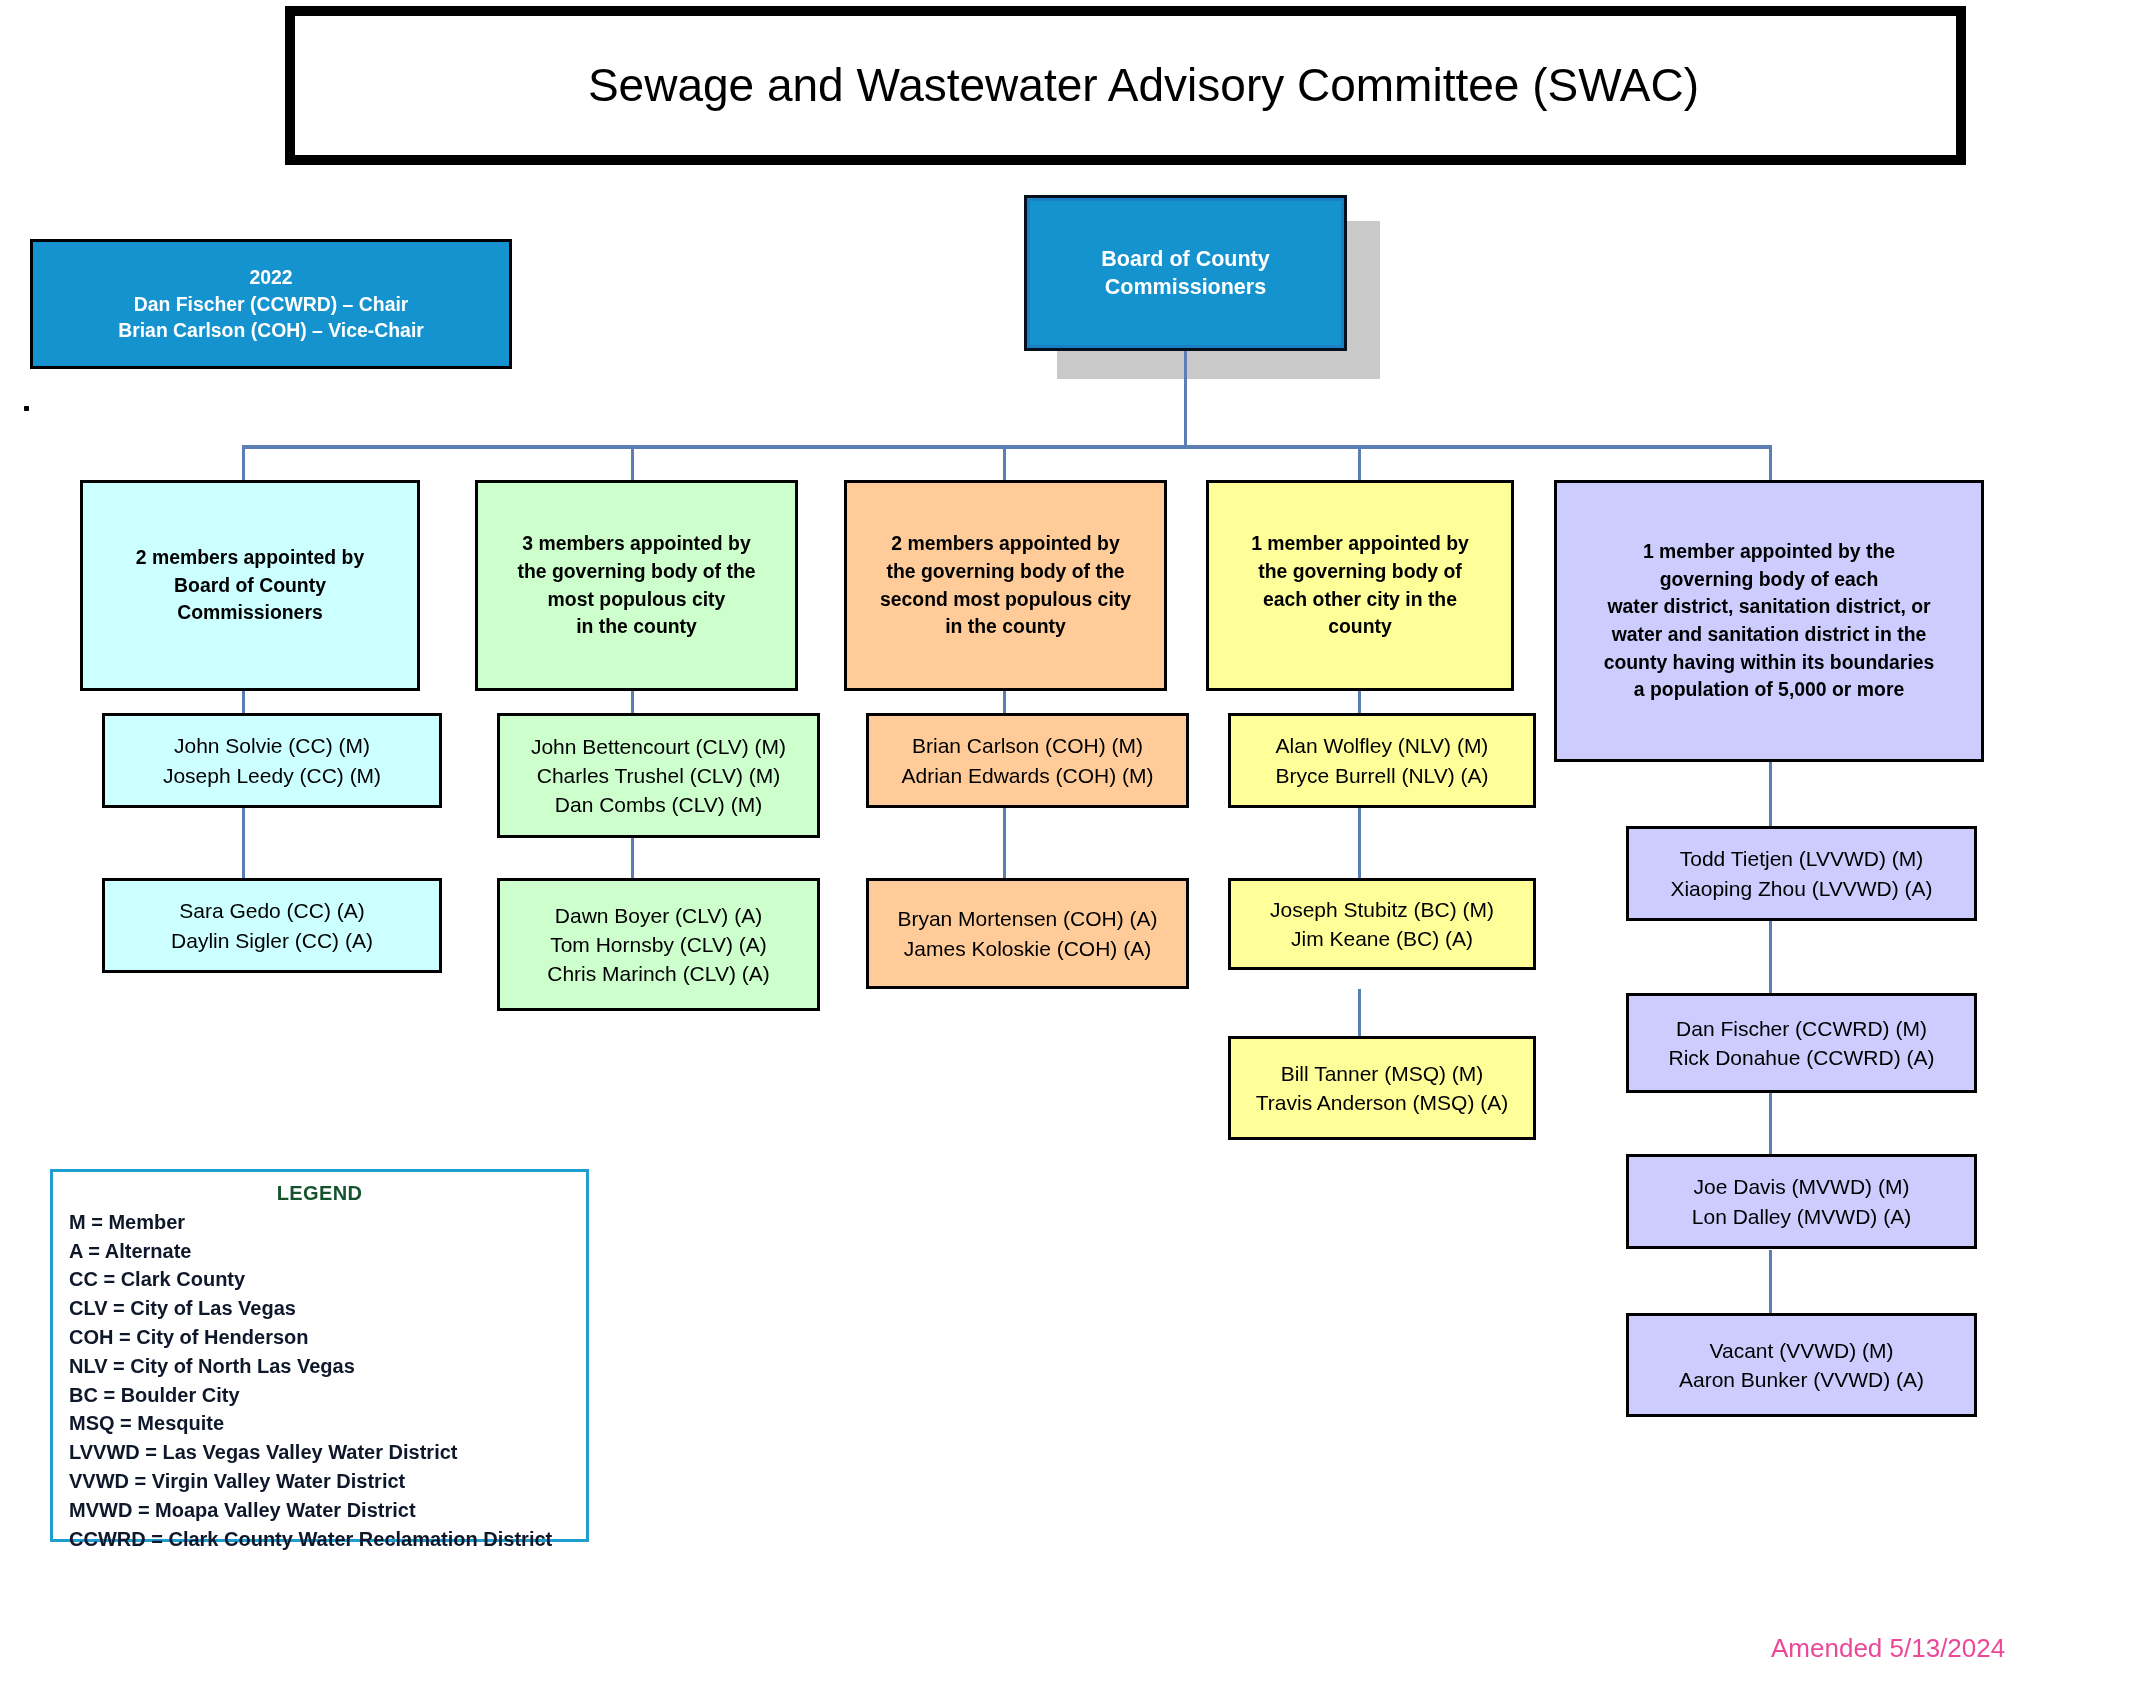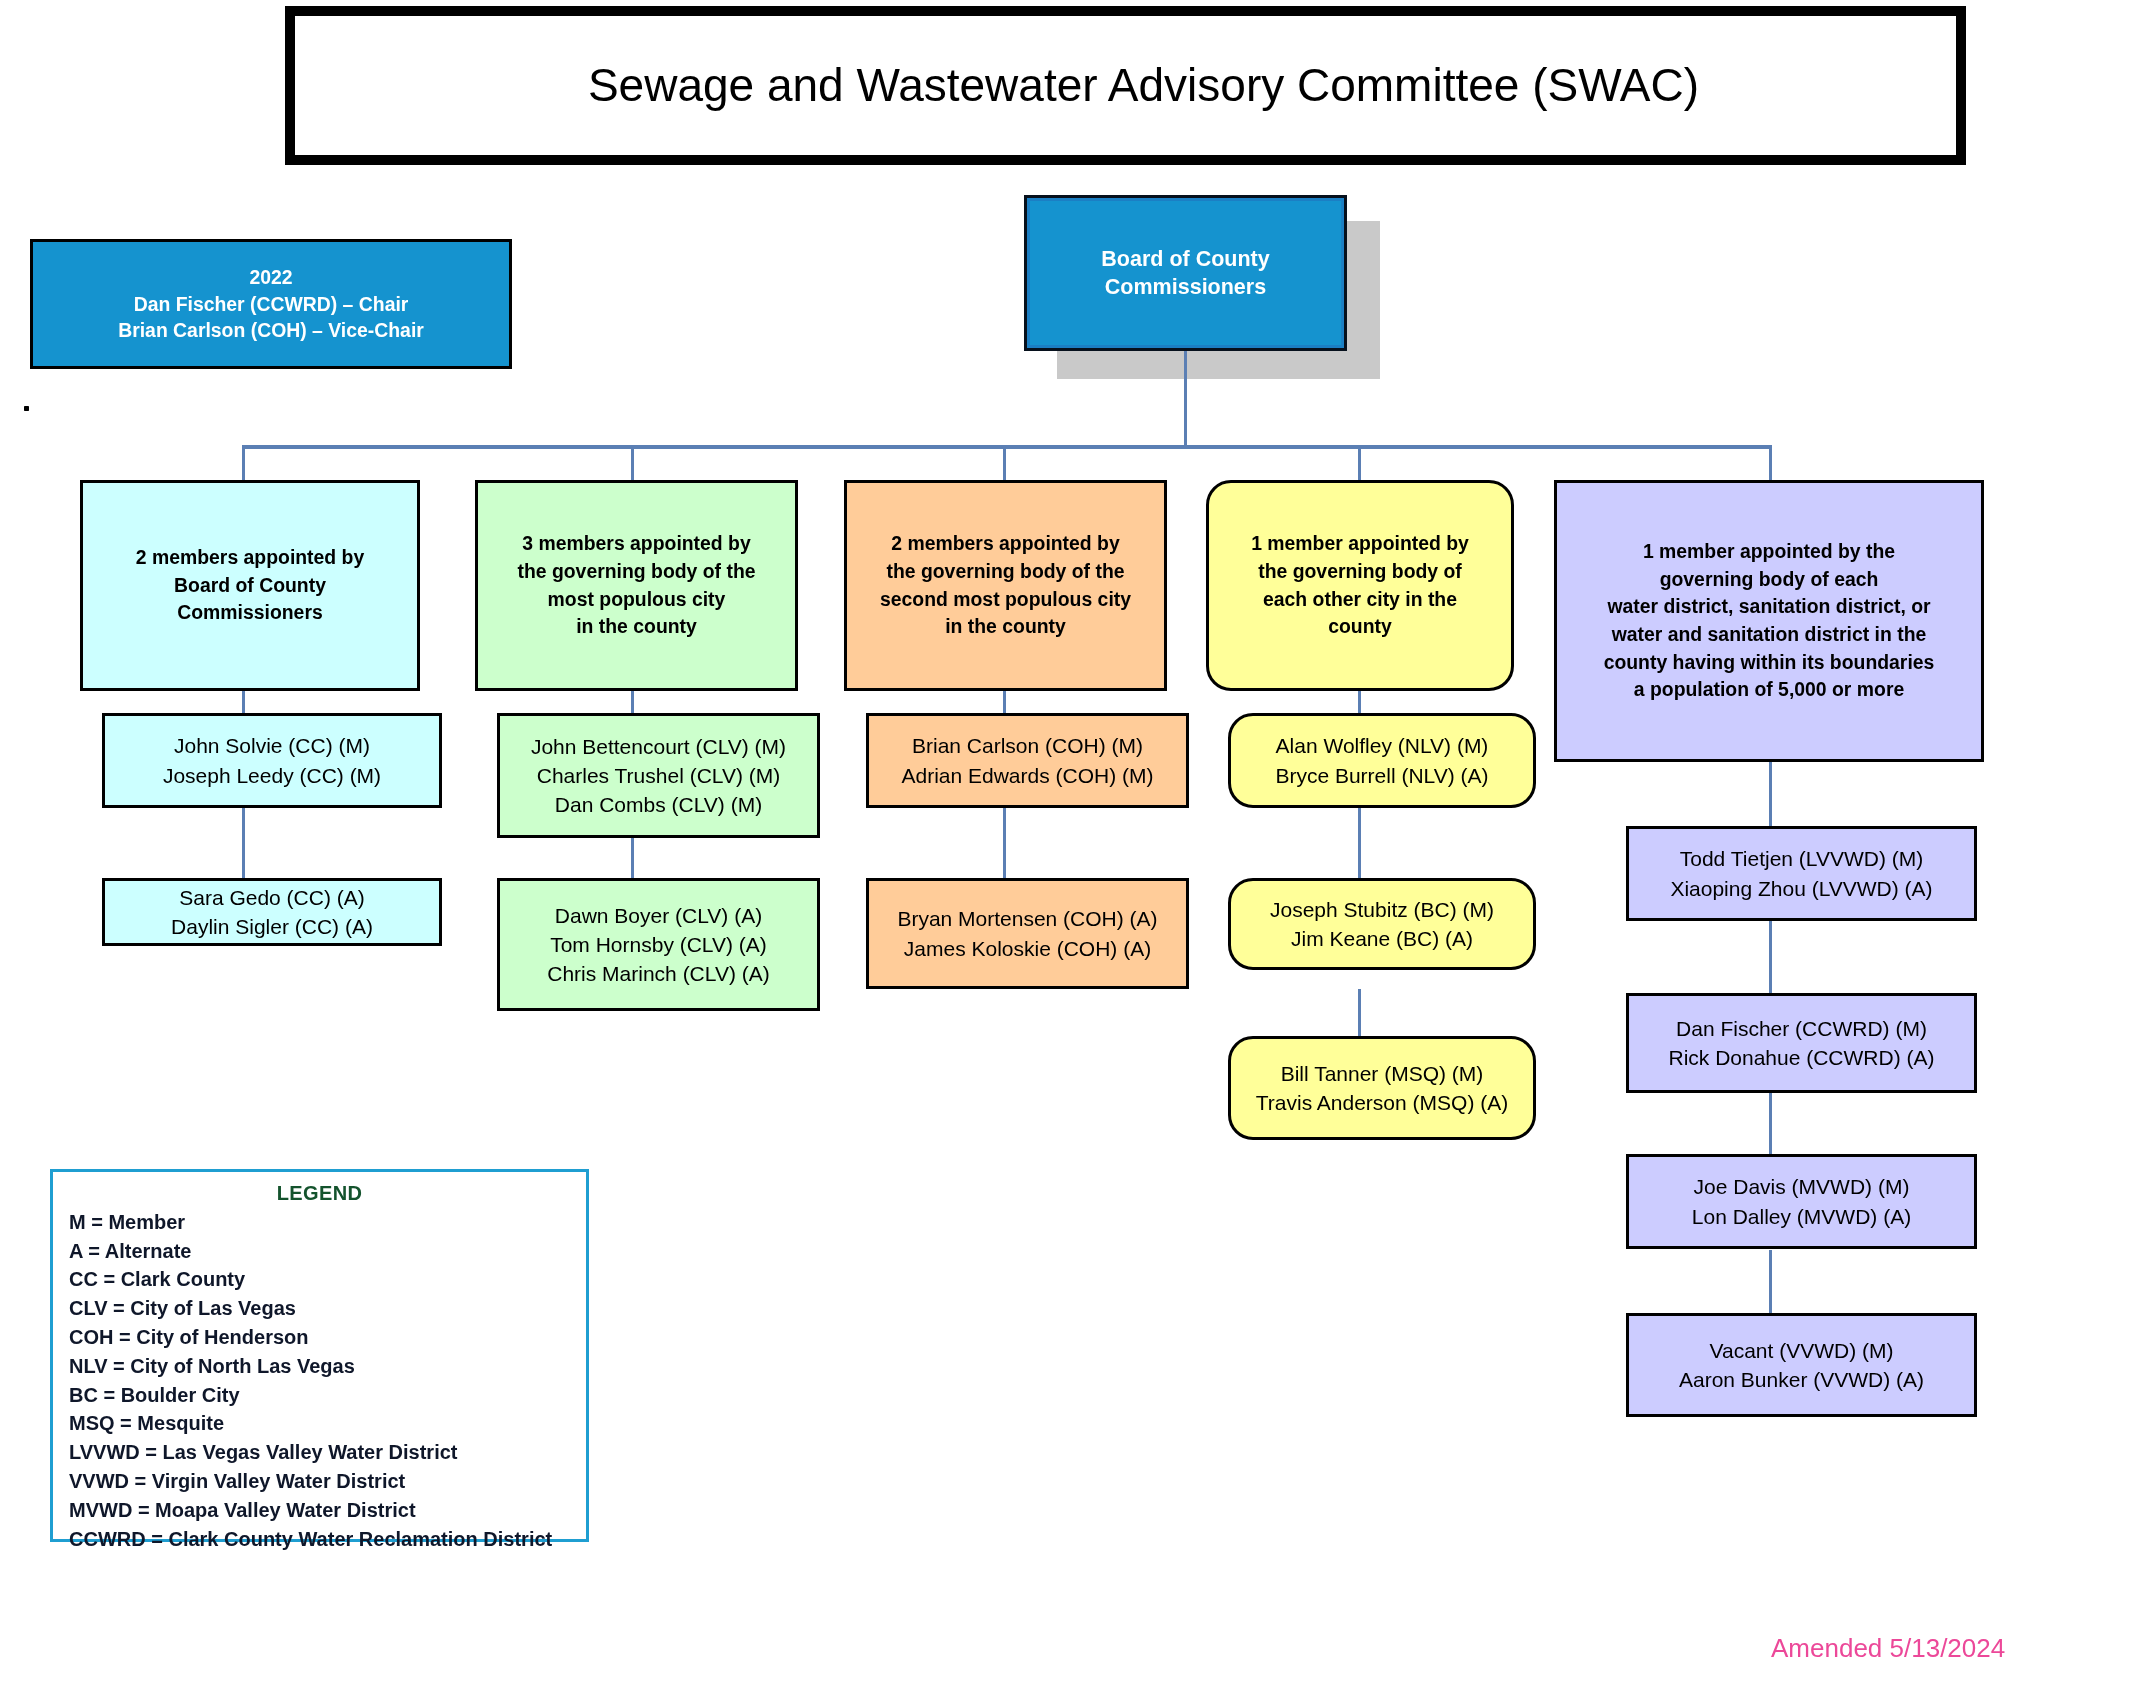--- a/index.html
+++ b/index.html
@@ -136,21 +136,21 @@
   .names {
     font-weight: normal;
     font-size: 21px;
     line-height: 1.39;
     margin-left: 22px;
   }
 
   .c-cyan   { background: #ccffff; }
   .c-green  { background: #ccffcc; }
   .c-orange { background: #ffcc99; }
-  .c-yellow { background: #ffff99; border-radius: 25px; }
+  .c-yellow { background: #ffff99; }
   .c-purple { background: #ccccff; }
 
   
   #legend {
     position: absolute;
     left: 50px;
     top: 1169px;
     width: 539px;
     height: 373px;
     border: 3.6px solid #1f9ed1;
@@ -223,21 +223,21 @@
     <div class="line">2 members appointed by</div>
     <div class="line">Board of County</div>
     <div class="line">Commissioners</div>
   </div>
   <div class="vline" style="left:242px; top:691px; height:21.5px;"></div>
   <div class="node c-cyan names" style="left:80px; top:713px; width:340px; height:95px;">
     <div class="line">John Solvie (CC) (M)</div>
     <div class="line">Joseph Leedy (CC) (M)</div>
   </div>
   <div class="vline" style="left:242px; top:808px; height:70px;"></div>
-  <div class="node c-cyan names" style="left:80px; top:878px; width:340px; height:68px;">
+  <div class="node c-cyan names" style="left:80px; top:878px; width:340px; height:95px;">
     <div class="line">Sara Gedo (CC) (A)</div>
     <div class="line">Daylin Sigler (CC) (A)</div>
   </div>
 
   <div class="node c-green hdr" style="left:475px; top:480px; width:323px; height:211px;">
     <div class="line">3 members appointed by</div>
     <div class="line">the governing body of the</div>
     <div class="line">most populous city</div>
     <div class="line">in the county</div>
   </div>

